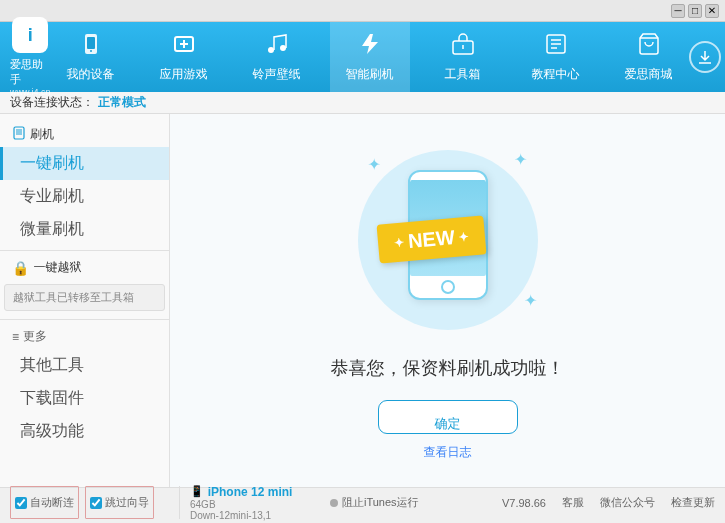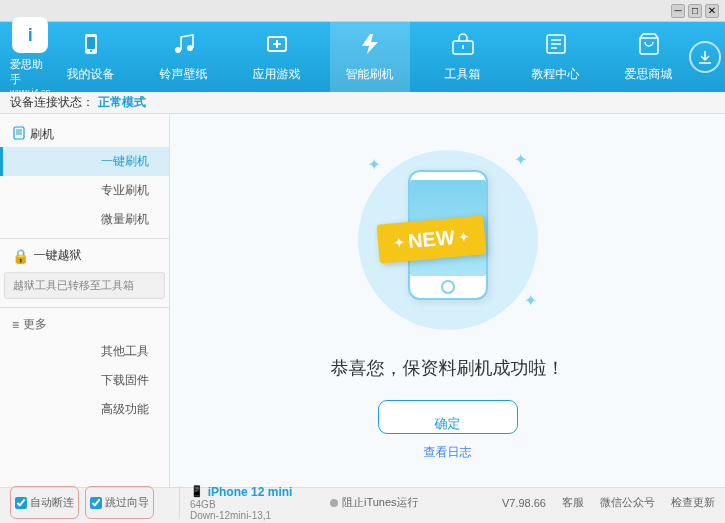--- a/index.html
+++ b/index.html
@@ -102,23 +102,22 @@
       padding: 8px 0;
     }
     .sidebar-section-title {
       padding: 4px 12px;
       font-size: 12px; color: #333;
       display: flex; align-items: center; gap: 4px;
     }
     .sidebar-section-icon { color: #1a9fd6; font-size: 14px; }
     .sidebar-item {
       padding: 6px 20px;
-      font-size: 12px; color: #555;
+      font-size: 16px; color: #555;
       cursor: pointer;
-      text-align: right;
     }
     .sidebar-item.active {
       background: #d6edf8;
       color: #1a9fd6;
       border-left: 3px solid #1a9fd6;
       padding-left: 17px;
     }
     .sidebar-divider {
       height: 1px; background: #e0e0e0; margin: 4px 0;
     }
@@ -237,21 +236,21 @@
       border-top: 1px solid #ddd;
       display: flex; align-items: center;
       padding: 0 10px;
       font-size: 11px; color: #666;
     }
     .checkbox-item {
       display: flex; align-items: center; gap: 3px;
       cursor: pointer;
       border: 1px solid #e0a0a0;
       padding: 8px 4px;
-      border-radius: 6px;
+      border-radius: 1px;
     }
     .checkbox-input {
       width: 12px; height: 12px;
       accent-color: #1a9fd6;
     }
     .device-name { color: #1a9fd6; font-weight: bold; font-size: 12px; }
     .bottom-right {
       display: flex; align-items: center; gap: 16px;
       margin-left: auto;
       font-size: 11px; color: #666;
@@ -294,35 +293,35 @@
             <rect x="6" y="2" width="12" height="20" rx="2" fill="white" opacity="0.9"></rect>
             <rect x="8" y="5" width="8" height="12" rx="1" fill="#1a9fd6"></rect>
             <circle cx="12" cy="19" r="1" fill="#1a9fd6"></circle>
           </svg>
       </div>
       <span>我的设备</span>
     </div>
     <div class="nav-item">
       <div class="nav-icon">
         <svg width="24" height="24" viewBox="0 0 24 24" fill="white">
+            <rect x="3" y="5" width="18" height="14" rx="2" stroke="white" stroke-width="2" fill="none"></rect>
+            <path d="M8 12h8M12 8v8" stroke="white" stroke-width="2"></path>
+          </svg>
+      </div>
+      <span>应用游戏</span>
+    </div>
+    <div class="nav-item">
+      <div class="nav-icon">
+        <svg width="24" height="24" viewBox="0 0 24 24" fill="white">
             <path d="M9 18V5l12-2v13" stroke="white" stroke-width="1.5" fill="none"></path>
             <circle cx="6" cy="18" r="3" fill="white"></circle>
             <circle cx="18" cy="16" r="3" fill="white"></circle>
           </svg>
       </div>
       <span>铃声壁纸</span>
-    </div>
-    <div class="nav-item">
-      <div class="nav-icon">
-        <svg width="24" height="24" viewBox="0 0 24 24" fill="white">
-            <rect x="3" y="5" width="18" height="14" rx="2" stroke="white" stroke-width="2" fill="none"></rect>
-            <path d="M8 12h8M12 8v8" stroke="white" stroke-width="2"></path>
-          </svg>
-      </div>
-      <span>应用游戏</span>
     </div>
     <div class="nav-item active">
       <div class="nav-icon">
         <svg width="24" height="24" viewBox="0 0 24 24" fill="white">
             <path d="M12 2L4 14h7l-2 8 11-12h-7l2-8z" fill="white"></path>
           </svg>
       </div>
       <span>智能刷机</span>
     </div>
     <div class="nav-item">

